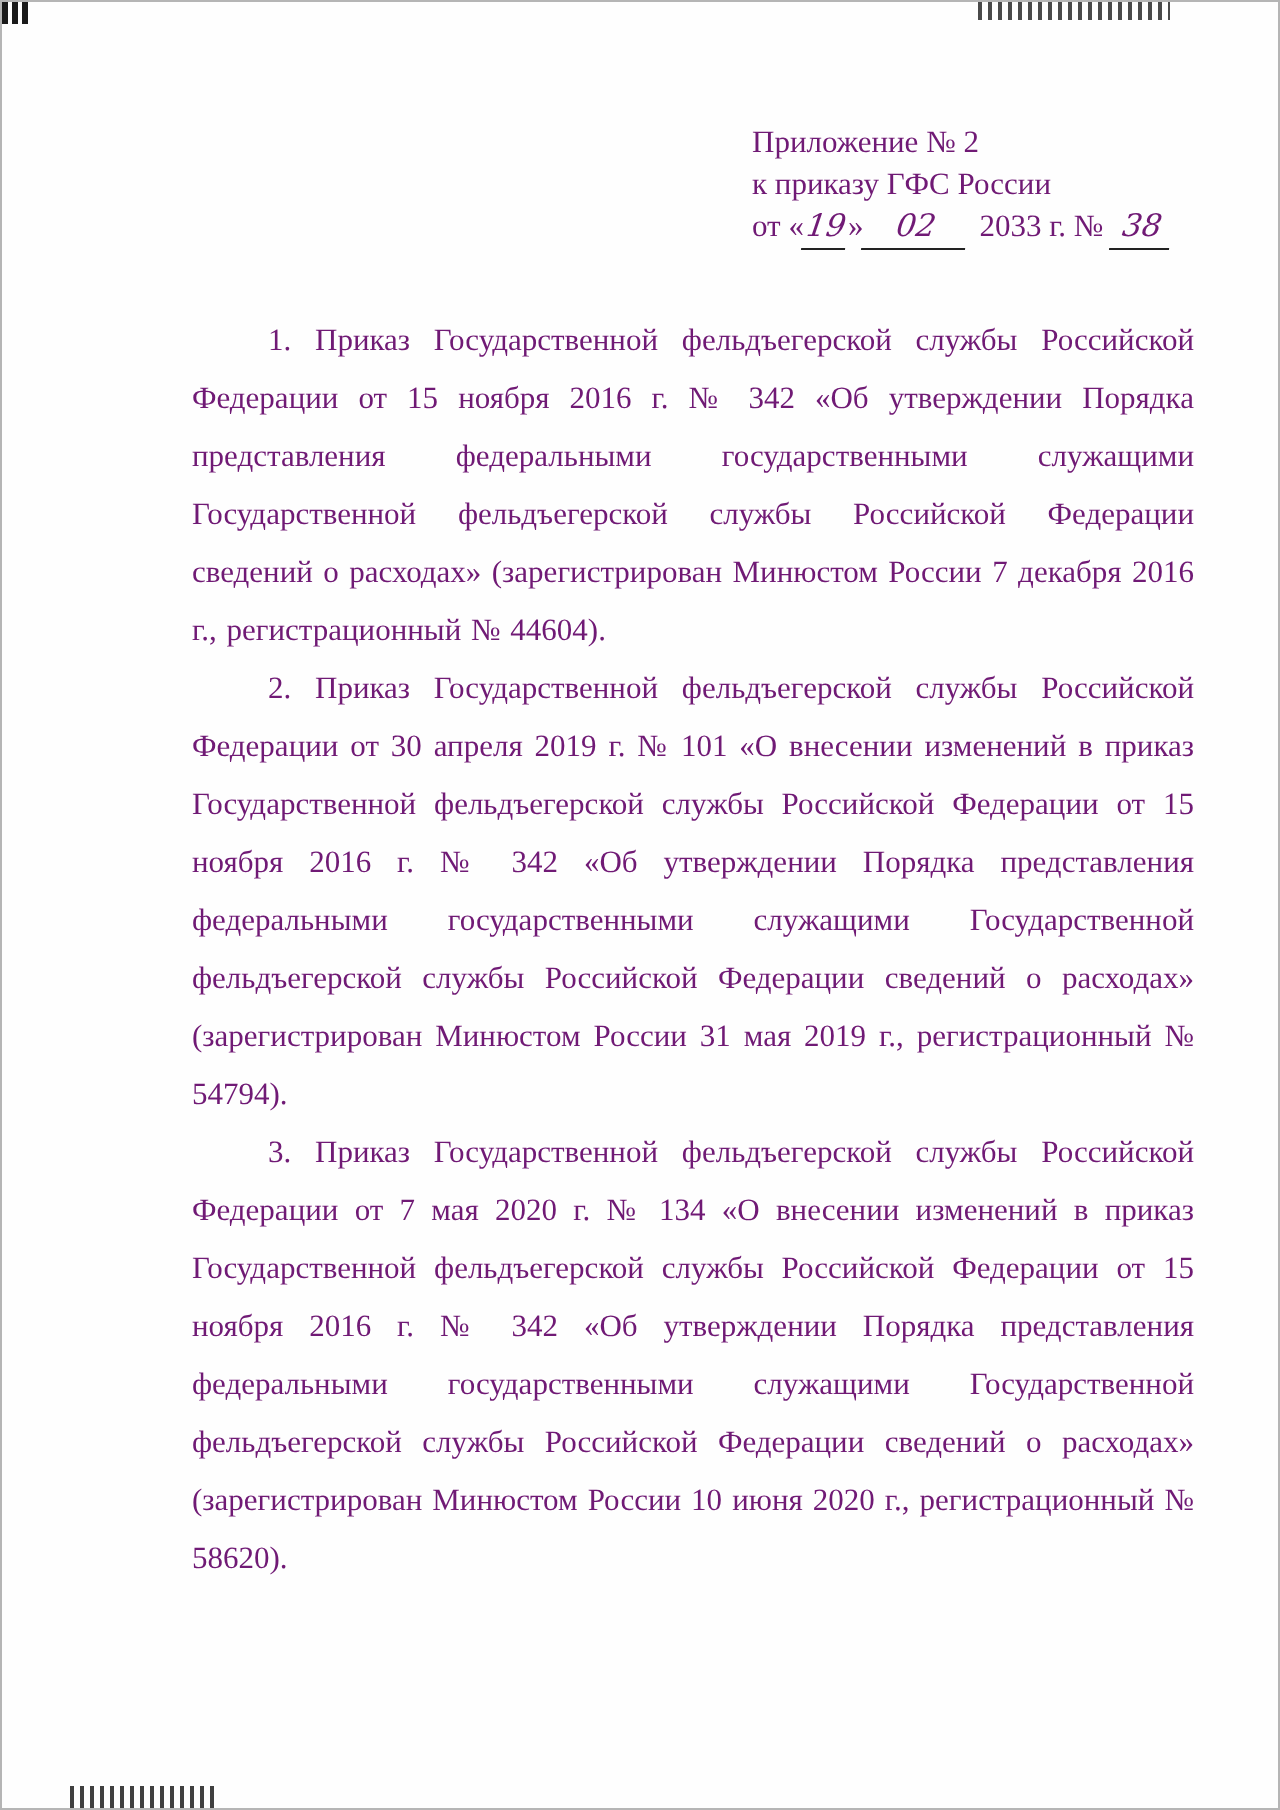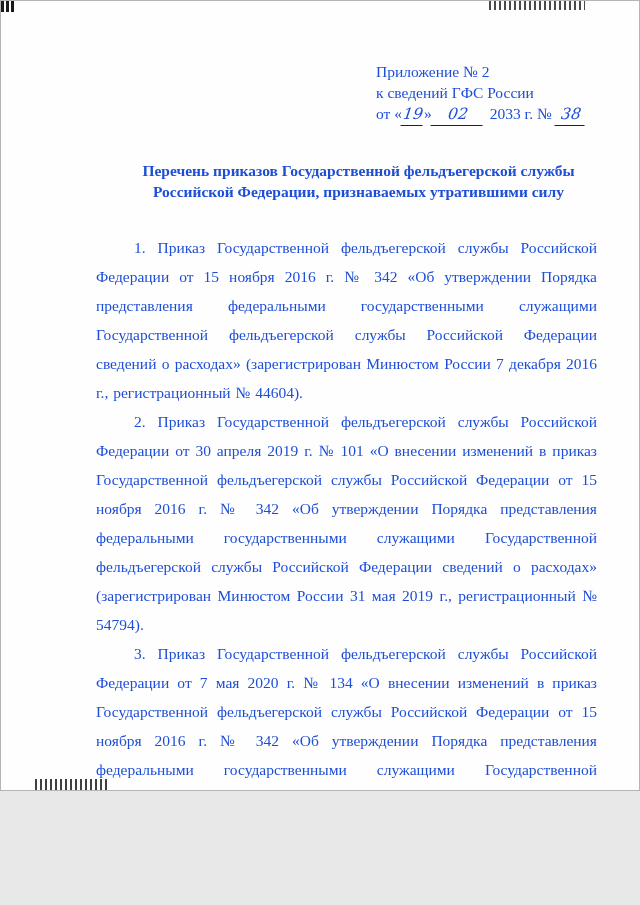--- a/index.html
+++ b/index.html
@@ -3,28 +3,28 @@
 <meta charset="utf-8">
 <style>
   html, body {
     margin: 0;
     padding: 0;
     background: #e8e8e8;
   }
   .page {
     position: relative;
     width: 640px;
-    height: 791px;
+    height: 905px;
     margin: 0 auto;
     background: #fefefe;
     border: 1px solid #b5b5b5;
     box-sizing: border-box;
     overflow: hidden;
     font-family: "Liberation Serif", serif;
-    color: #1d4ed8;
+    color: #701a75;
   }
   .content {
     position: relative;
     padding: 60px 42px 0 95px;
   }
   
   .barcode {
     position: absolute;
     background: repeating-linear-gradient(90deg, #2a2a2a 0 2px, transparent 2px 5px);
   }
@@ -95,25 +95,24 @@
 <div class="page">
 
   <div class="corner-mark-top-left"></div>
   <div class="barcode barcode-top-right"></div>
   <div class="barcode barcode-bottom-left"></div>
 
   <div class="content">
 
     <div class="doc-header">
       <div>Приложение № 2</div>
-      <div>к сведений ГФС России</div>
+      <div>к приказу ГФС России</div>
       <div><span>от «</span><span class="handwritten hw-day">19</span><span>»</span><span class="handwritten hw-month">02</span><span>2033 г. №</span> <span class="handwritten hw-number">38</span></div>
     </div>
 
-    <div class="doc-title">Перечень приказов Государственной фельдъегерской службы Российской Федерации, признаваемых утратившими силу</div>
 
     <div class="doc-body">
       <p>1. Приказ Государственной фельдъегерской службы Российской Федерации от 15 ноября 2016 г. № 342 «Об утверждении Порядка представления федеральными государственными служащими Государственной фельдъегерской службы Российской Федерации сведений о расходах» (зарегистрирован Минюстом России 7 декабря 2016 г., регистрационный № 44604).</p>
       <p>2. Приказ Государственной фельдъегерской службы Российской Федерации от 30 апреля 2019 г. № 101 «О внесении изменений в приказ Государственной фельдъегерской службы Российской Федерации от 15 ноября 2016 г. № 342 «Об утверждении Порядка представления федеральными государственными служащими Государственной фельдъегерской службы Российской Федерации сведений о расходах» (зарегистрирован Минюстом России 31 мая 2019 г., регистрационный № 54794).</p>
       <p>3. Приказ Государственной фельдъегерской службы Российской Федерации от 7 мая 2020 г. № 134 «О внесении изменений в приказ Государственной фельдъегерской службы Российской Федерации от 15 ноября 2016 г. № 342 «Об утверждении Порядка представления федеральными государственными служащими Государственной фельдъегерской службы Российской Федерации сведений о расходах» (зарегистрирован Минюстом России 10 июня 2020 г., регистрационный № 58620).</p>
     </div>
 
   </div>
 </div>
 

